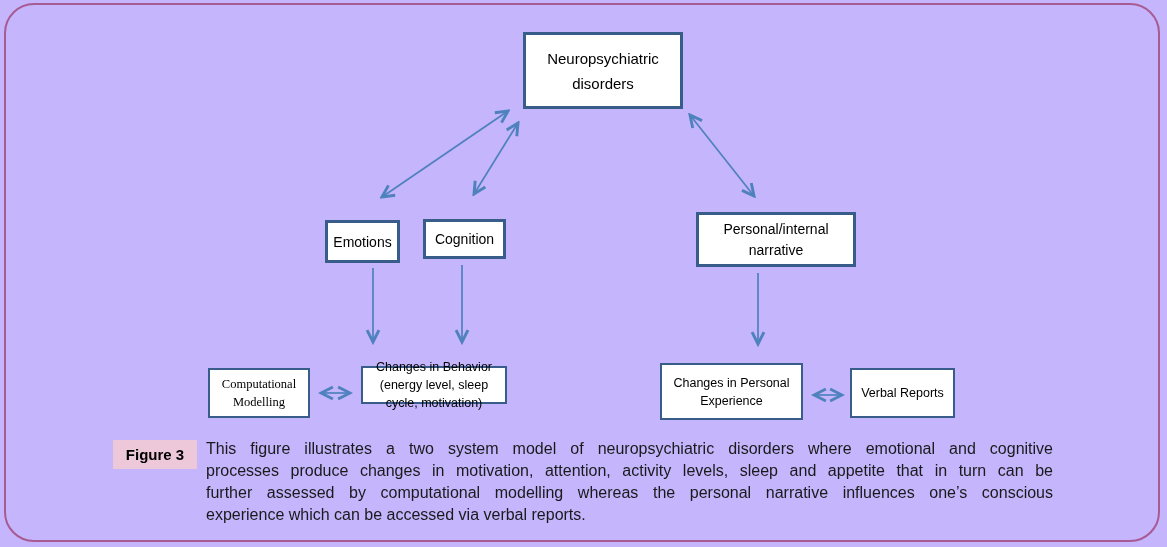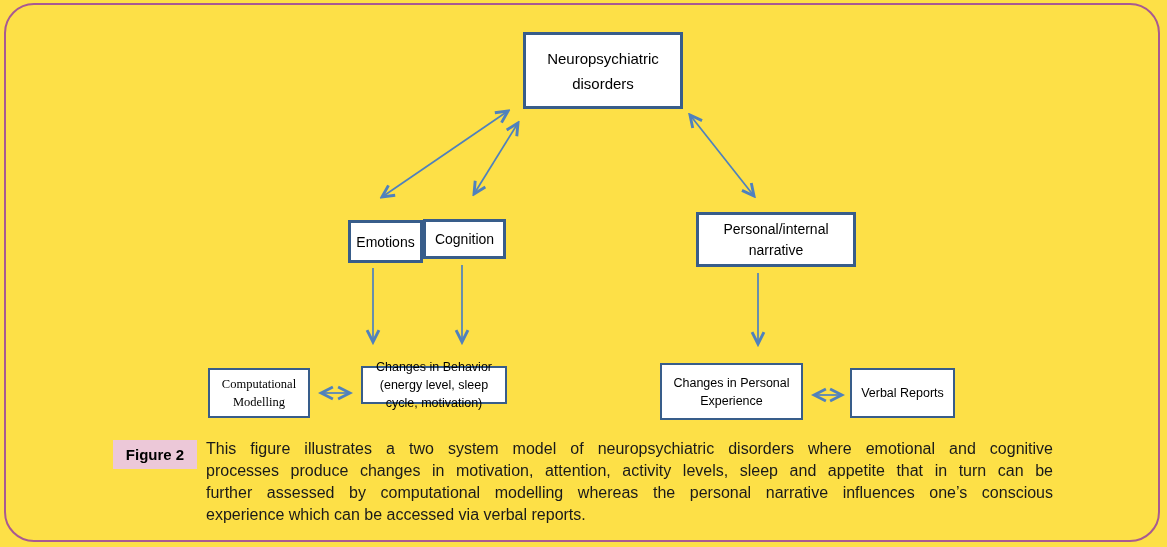--- a/index.html
+++ b/index.html
@@ -7,21 +7,21 @@
     --node-border:#385d8a;
     --arrow:#4f81bd;
     --figure-label-bg:#ecc8d8;
     --text:#1a1a1a;
   }
   *{margin:0;padding:0;box-sizing:border-box;}
   html,body{background:#ffffff;}
   .stage{
     position:relative;
     width:1167px;height:547px;
-    background:#fde047;
+    background:#c4b5fd;
     font-family:"Liberation Sans",sans-serif;
     color:var(--text);
     overflow:hidden;
   }
   .frame{
     position:absolute;
     left:4px;top:3px;width:1156px;height:539px;
     border:2px solid var(--frame-border);
     border-radius:30px;
   }
@@ -32,21 +32,21 @@
   .node{
     position:absolute;
     border:3px solid var(--node-border);
     background:#ffffff;
     display:flex;align-items:center;justify-content:center;
     text-align:center;
     white-space:pre-line;
     color:#000000;
   }
   .node-neuro{left:523px;top:32px;width:160px;height:77px;font-size:15px;line-height:25px;}
-  .node-emotions{left:325px;top:220px;width:75px;height:43px;font-size:14px;margin-left:23px;}
+  .node-emotions{left:325px;top:220px;width:75px;height:43px;font-size:14px;}
   .node-cognition{left:423px;top:219px;width:83px;height:40px;font-size:14px;}
   .node-personal{left:688px;top:212px;width:160px;height:55px;font-size:14px;line-height:21px;margin-left:8px;}
   .node-small{border-width:2.5px;font-size:12.5px;line-height:18px;}
   .node-comp{left:208px;top:368px;width:102px;height:50px;font-family:Liberation Serif, serif;}
   .node-behavior{left:361px;top:366px;width:146px;height:38px;}
   .node-conscious{left:660px;top:363px;width:143px;height:57px;}
   .node-verbal{left:850px;top:368px;width:105px;height:50px;}
   .figure-label{
     position:absolute;left:113px;top:440px;width:84px;height:29px;
     background:var(--figure-label-bg);
@@ -104,21 +104,21 @@
 
   <div class="node node-small node-behavior">Changes in Behavior
 (energy level, sleep
 cycle, motivation)</div>
 
   <div class="node node-small node-conscious">Changes in Personal
 Experience</div>
 
   <div class="node node-small node-verbal">Verbal Reports</div>
 
-  <div class="figure-label">Figure 2</div>
+  <div class="figure-label">Figure 3</div>
 
   <div class="caption">
     <div class="cap-line">This figure illustrates a two system model of neuropsychiatric disorders where emotional and cognitive</div>
     <div class="cap-line">processes produce changes in motivation, attention, activity levels, sleep and appetite that in turn can be</div>
     <div class="cap-line">further assessed by computational modelling whereas the personal narrative influences one’s conscious</div>
     <div class="cap-line last">experience which can be accessed via verbal reports.</div>
   </div>
 
 </div>
 

